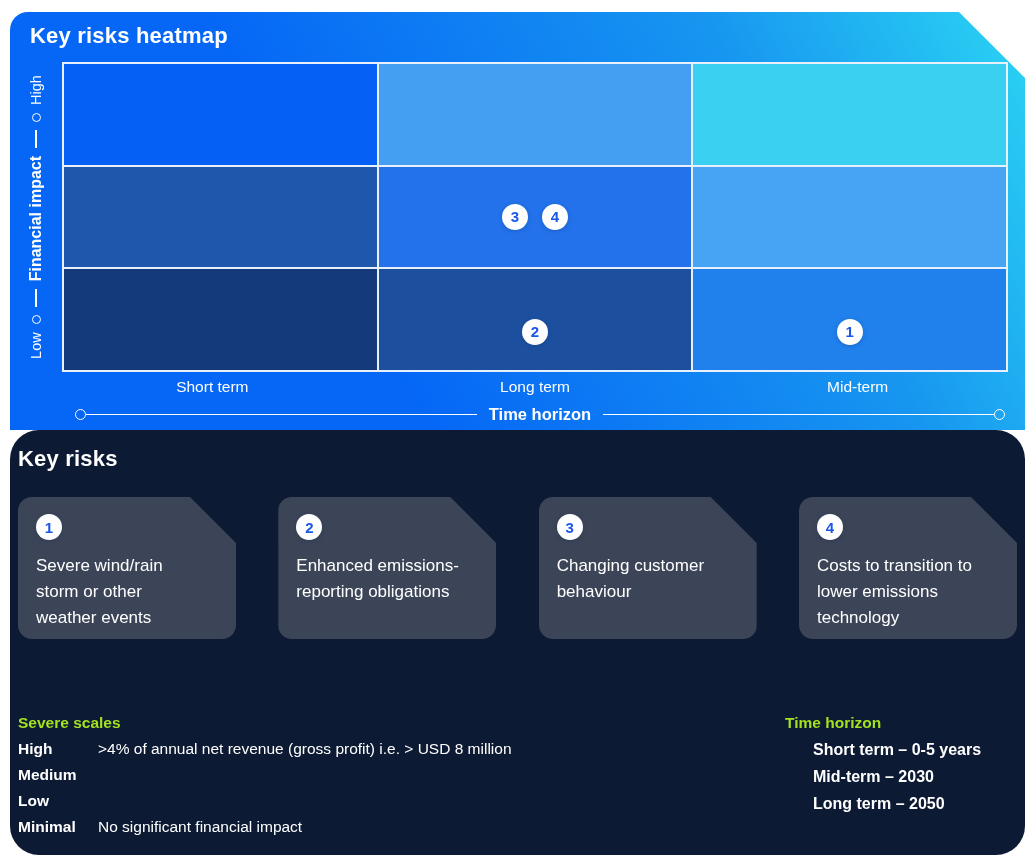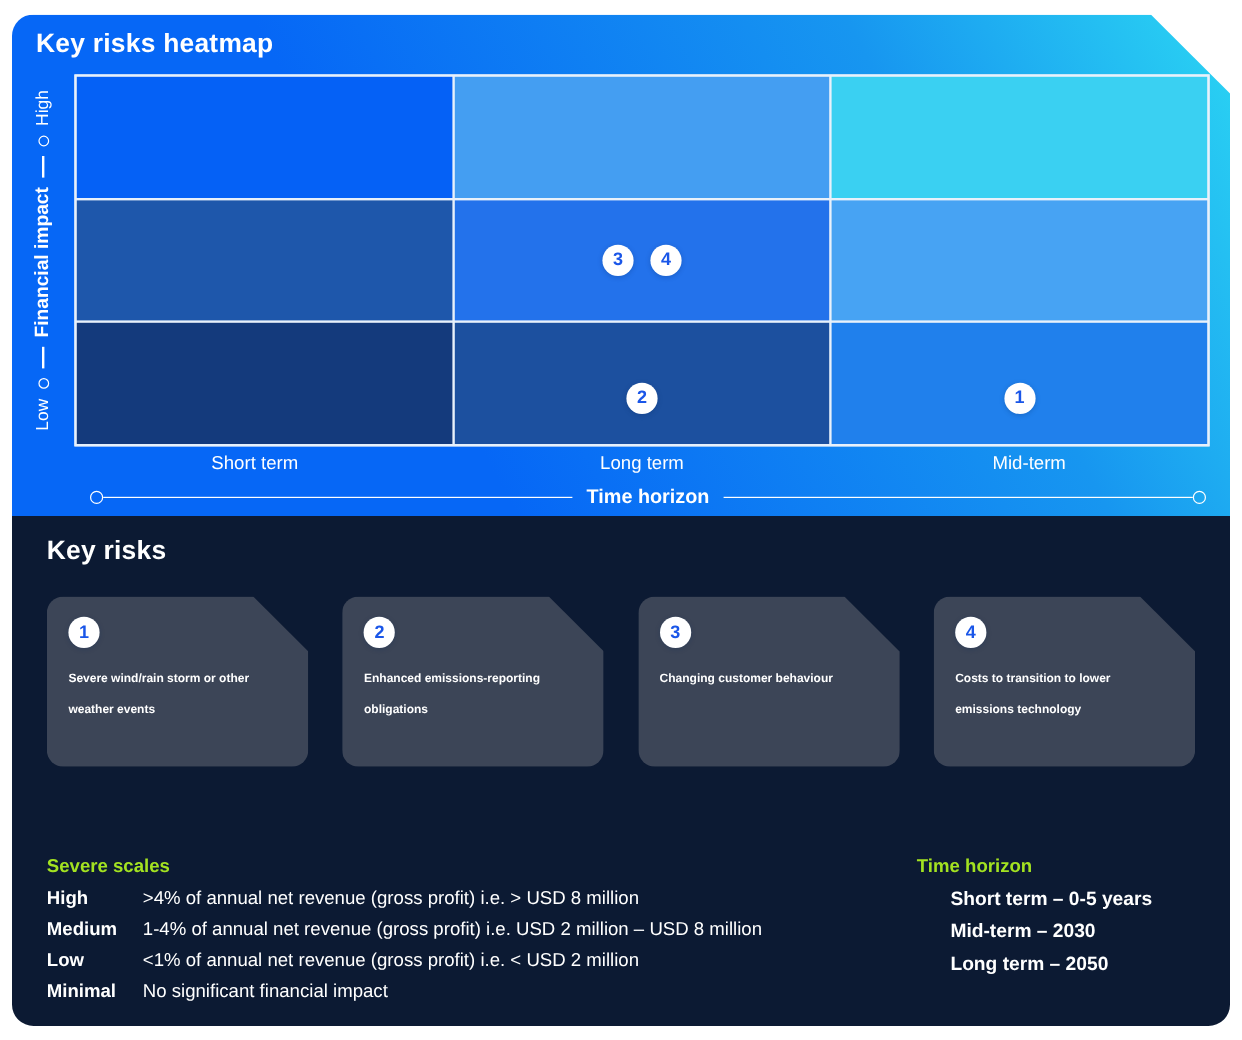--- a/index.html
+++ b/index.html
@@ -43,29 +43,29 @@
     box-shadow:0 1px 4px rgba(8,40,90,.25); }
 
   .xlabels { margin:0 17px 0 52px; display:grid; grid-template-columns:repeat(3,1fr);
     text-align:center; padding-top:6px; font-size:15.5px;gap:22px; }
   .axis-line-row { display:flex; align-items:center; margin:9px 20px 0 65px; }
   .axis-line-row .axis-endpoint { width:11px; height:11px; }
   .axis-seg { flex:1; height:1.6px; background:#ffffff; }
   .xaxis-label { font-size:16.5px; font-weight:bold; margin:0 12px; }
 
   
-  .risks-panel { flex:1; background:#0c1a33; color:#ffffff; padding:16px 29px 0; }
+  .risks-panel { flex:1; background:#0c1a33; color:#ffffff; padding:16px 8px 0;border-radius:29px; }
   .risks-title { font-size:22px; font-weight:bold; letter-spacing:.2px; }
   .cards-row { margin-top:25px; display:flex; justify-content:space-between; }
   .risk-card-outer { width:218px; height:142px; border-radius:14px; overflow:hidden; }
   .risk-card { width:100%; height:100%; background:#3c4557;
     clip-path:polygon(0 0, calc(100% - 46px) 0, 100% 46px, 100% 100%, 0 100%);
     padding:17px 18px 0; }
   .risk-card .badge { margin-bottom:13px; }
-  .risk-text { font-size:10px; line-height:26px; max-width:168px;font-weight:bold; }
+  .risk-text { font-size:17px; line-height:26px; max-width:168px; }
 
   .legends-row { margin-top:71px; display:flex; justify-content:space-between; }
   .legend-title { color:#a3e221; font-size:15.5px; font-weight:bold;
     line-height:26px; }
   .impact-row { display:flex; font-size:15.5px; line-height:26px; }
   .impact-label { font-weight:bold; width:80px; flex:0 0 80px; }
   .impact-text { }
   .th-legend { width:232px; flex:0 0 232px; }
   .th-row { font-size:16px; font-weight:bold; line-height:27px;margin-left:28px; }
 </style>
@@ -164,25 +164,23 @@
 
       <div class="legends-row">
         <div class="impact-legend">
           <div class="legend-title">Severe scales</div>
           <div class="impact-row">
             <span class="impact-label">High</span>
             <span class="impact-text">&gt;4% of annual net revenue (gross profit) i.e. &gt; USD 8 million</span>
           </div>
           <div class="impact-row">
             <span class="impact-label">Medium</span>
-            <span class="impact-text">1-4% of annual net revenue (gross profit) i.e. USD 2 million – USD 8 million</span>
           </div>
           <div class="impact-row">
             <span class="impact-label">Low</span>
-            <span class="impact-text">&lt;1% of annual net revenue (gross profit) i.e. &lt; USD 2 million</span>
           </div>
           <div class="impact-row">
             <span class="impact-label">Minimal</span>
             <span class="impact-text">No significant financial impact</span>
           </div>
         </div>
 
         <div class="th-legend">
           <div class="legend-title">Time horizon</div>
           <div class="th-row">Short term – 0-5 years</div>

